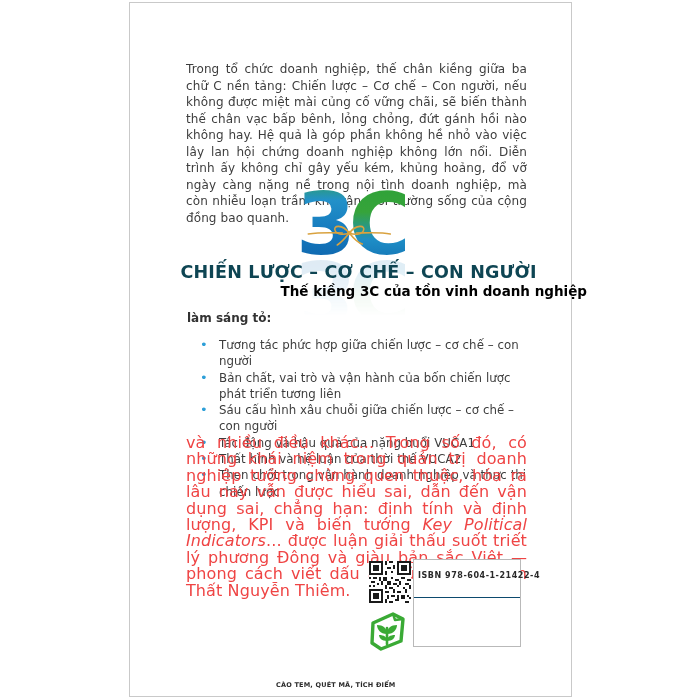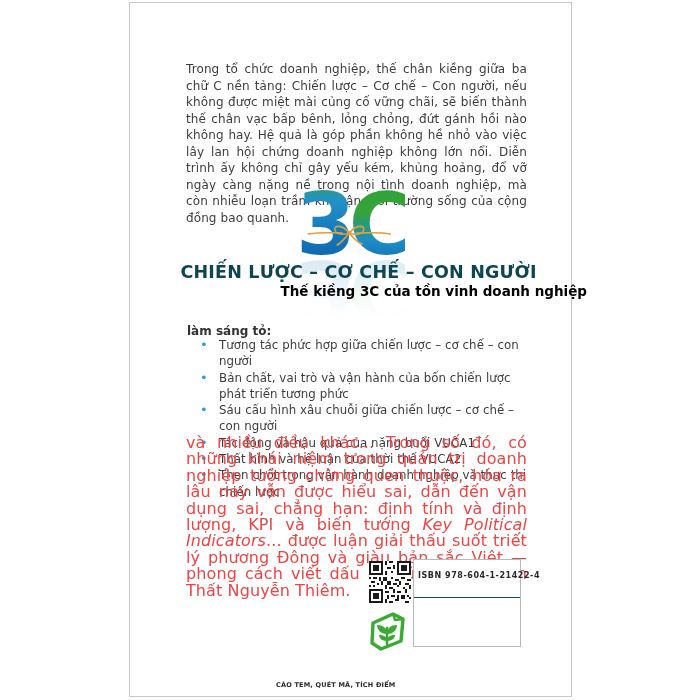--- a/index.html
+++ b/index.html
@@ -19,21 +19,21 @@
     -webkit-background-clip:text;background-clip:text;color:transparent;}
   .bow{position:absolute;left:50%;top:26px;transform:translateX(-52%);width:86px;height:32px;}
   .logo-reflection{position:absolute;left:0;top:254px;width:100%;text-align:center;
     transform:scaleY(-1);opacity:0.13;pointer-events:none;
     -webkit-mask-image:linear-gradient(0deg,#000 20%,transparent 90%);
     mask-image:linear-gradient(0deg,#000 20%,transparent 90%);}
   .book-title{position:absolute;left:8px;top:259px;width:100%;text-align:center;
     font-size:17.5px;font-weight:bold;color:#0e4553;letter-spacing:0.2px;}
   .book-subtitle{position:absolute;left:16px;top:280px;width:100%;text-align:right;
     font-size:13.5px;font-weight:bold;color:#000000;}
-  .hl-heading{position:absolute;left:57px;top:321px;font-size:12px;font-weight:bold;color:#323232;}
+  .hl-heading{position:absolute;left:57px;top:308px;font-size:12px;font-weight:bold;color:#323232;}
   .hl-list{position:absolute;left:56px;top:334px;width:345px;margin:0;padding:0;list-style:none;}
   .hl-list li{position:relative;padding-left:33px;font-size:11.8px;line-height:16.3px;
     color:#3d3d3d;letter-spacing:0.05px;}
   .dot{position:absolute;left:14px;top:0;color:#2d9fd8;font-size:13px;}
   .closing{position:absolute;left:56px;top:432px;width:341px;font-size:16px;line-height:16.4px;
     color:#ef4444;text-align:justify;letter-spacing:0.1px;}
   .closing .ital{font-style:italic;}
   
   .qr{position:absolute;left:239px;top:558px;width:42px;height:42px;}
   .isbn-box{position:absolute;left:283px;top:556px;width:108px;height:88px;
@@ -77,21 +77,21 @@
     <div class="book-subtitle">Thế kiềng 3C của tồn vinh doanh nghiệp</div>
 
     <div class="hl-heading">làm sáng tỏ:</div>
 
     <ul class="hl-list">
       <li>
         <span class="dot">•</span>
         <span>Tương tác phức hợp giữa chiến lược – cơ chế – con người</span></li>
       <li>
         <span class="dot">•</span>
-        <span>Bản chất, vai trò và vận hành của bốn chiến lược phát triển tương phức</span></li>
+        <span>Bản chất, vai trò và vận hành của bốn chiến lược phát triển tương liên</span></li>
       <li>
         <span class="dot">•</span>
         <span>Sáu cấu hình xâu chuỗi giữa chiến lược – cơ chế – con người</span></li>
       <li>
         <span class="dot">•</span>
         <span>Tác động và hậu quả của nặng buổi VUCA1</span></li>
       <li>
         <span class="dot">•</span>
         <span>Thất hình và hệ luận của thời thế VUCA2</span></li>
       <li>

